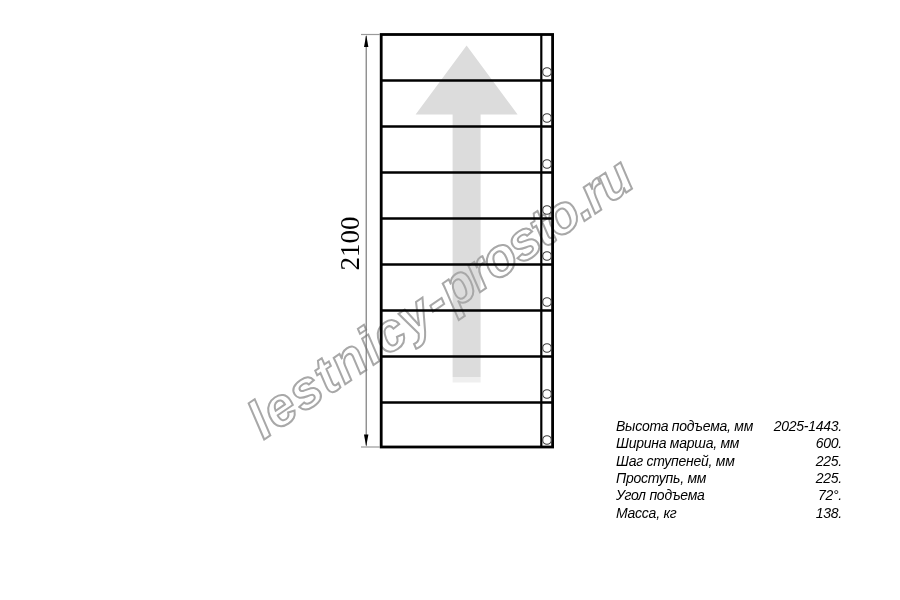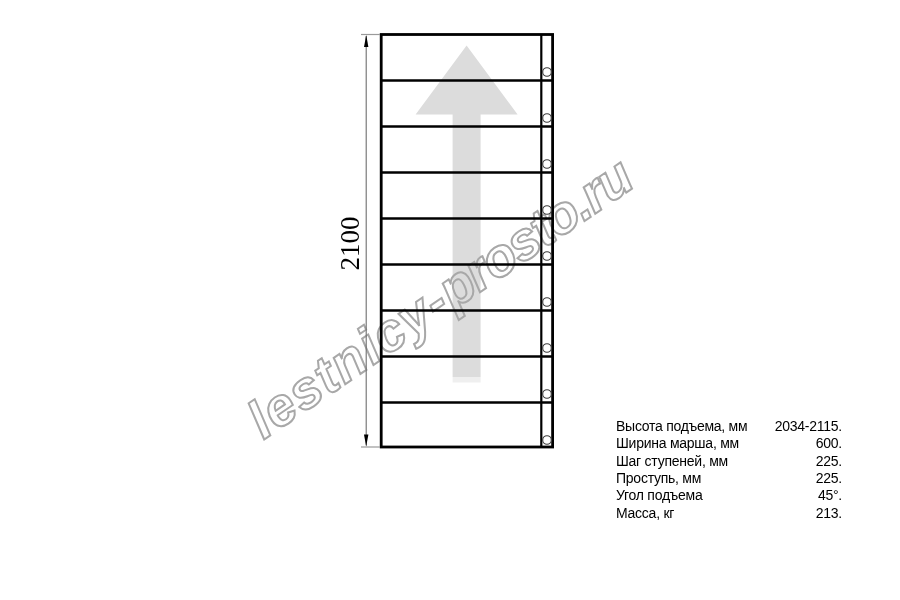--- a/index.html
+++ b/index.html
@@ -1,18 +1,18 @@
 <!DOCTYPE html>
 <html><head>
 <meta charset="utf-8">
 <style>
 html,body{margin:0;padding:0;background:#fff;}
 #page{position:relative;width:900px;height:600px;overflow:hidden;background:#fff;font-family:"Liberation Sans",sans-serif;}
 #page svg{position:absolute;left:0;top:0;}
-#specs{position:absolute;left:616px;top:418px;width:226px;font-size:14px;letter-spacing:-0.25px;line-height:17.35px;color:#000;}
+#specs{position:absolute;left:616px;top:418px;width:226px;font-style:italic;font-size:14px;letter-spacing:-0.25px;line-height:17.35px;color:#000;}
 #specs .row{position:relative;white-space:nowrap;}
 #specs .val{position:absolute;right:0;top:0;}
 </style>
 </head>
 <body>
 <div id="page">
 <svg width="900" height="600" viewBox="0 0 900 600">
 
   <path d="M466.6,45.6 L517.6,114.4 L480.6,114.4 L480.6,377 L452.6,377 L452.6,114.4 L415.6,114.4 Z" fill="#dcdcdc"></path>
 
@@ -57,25 +57,25 @@
   <g fill="#000">
     <path d="M366.2,35 L368.4,47 L364,47 Z"></path>
     <path d="M366.2,446.5 L368.4,434.5 L364,434.5 Z"></path>
   </g>
 
   <text x="353" y="243.5" transform="rotate(-90 353 243.5)" font-family="Liberation Serif, serif" font-size="27" fill="#000" text-anchor="middle" dominant-baseline="middle">2100</text>
 </svg>
 
 <div id="specs">
 
-  <div class="row">Высота подъема, мм<span class="val">2034-2115.</span></div>
+  <div class="row">Высота подъема, мм<span class="val">2025-1443.</span></div>
 
   <div class="row">Ширина марша, мм<span class="val">600.</span></div>
 
   <div class="row">Шаг ступеней, мм<span class="val">225.</span></div>
 
   <div class="row">Проступь, мм<span class="val">225.</span></div>
 
-  <div class="row">Угол подъема<span class="val">45°.</span></div>
+  <div class="row">Угол подъема<span class="val">72°.</span></div>
 
-  <div class="row">Масса, кг<span class="val">213.</span></div>
+  <div class="row">Масса, кг<span class="val">138.</span></div>
 </div>
 </div>
 
 </body></html>

